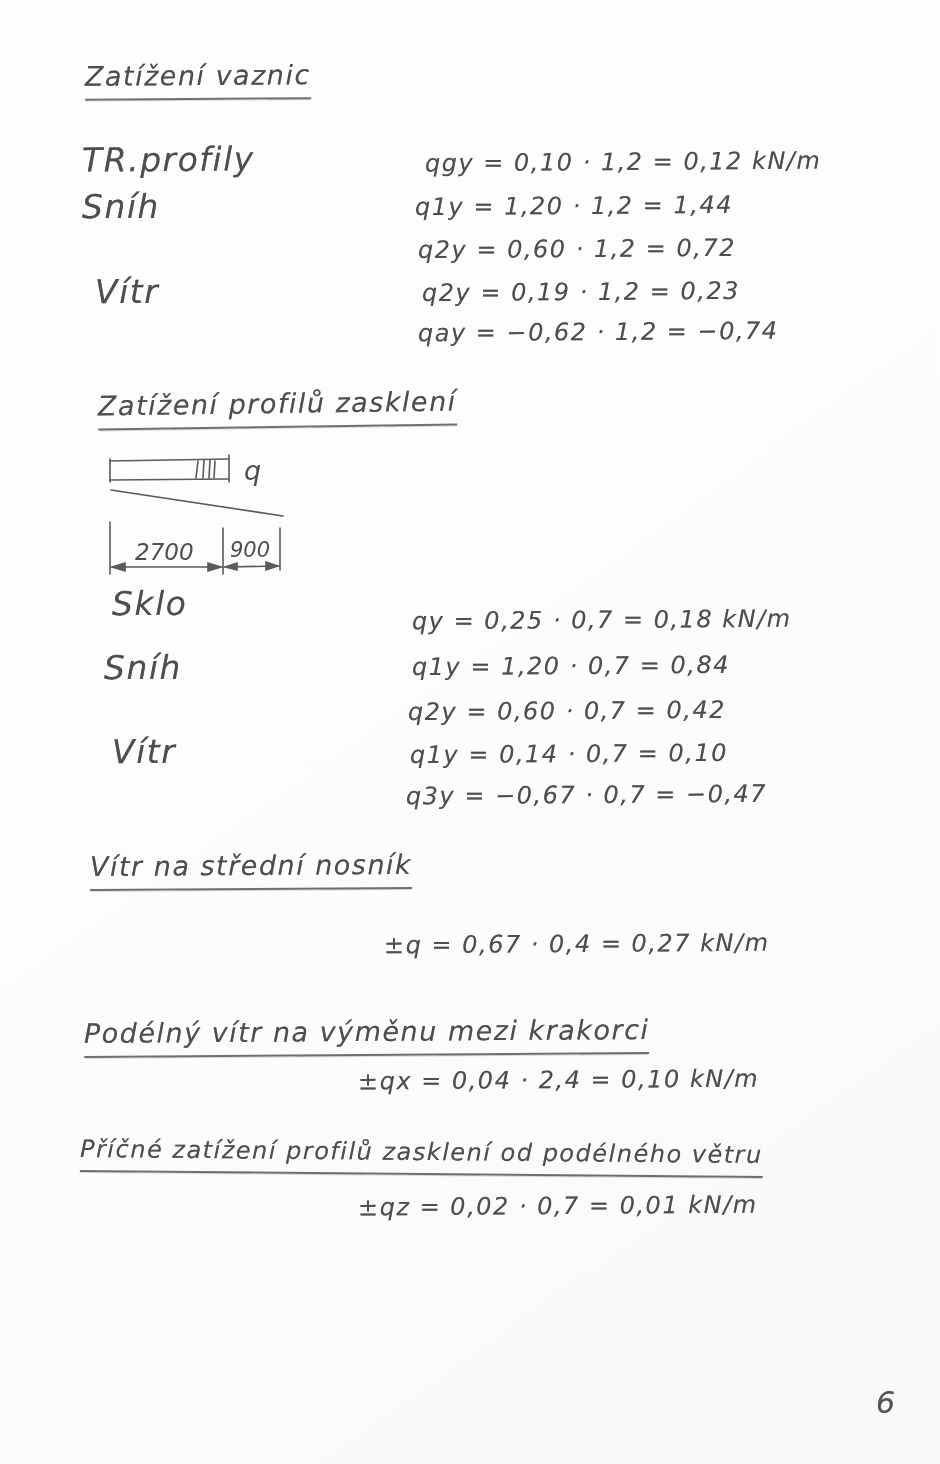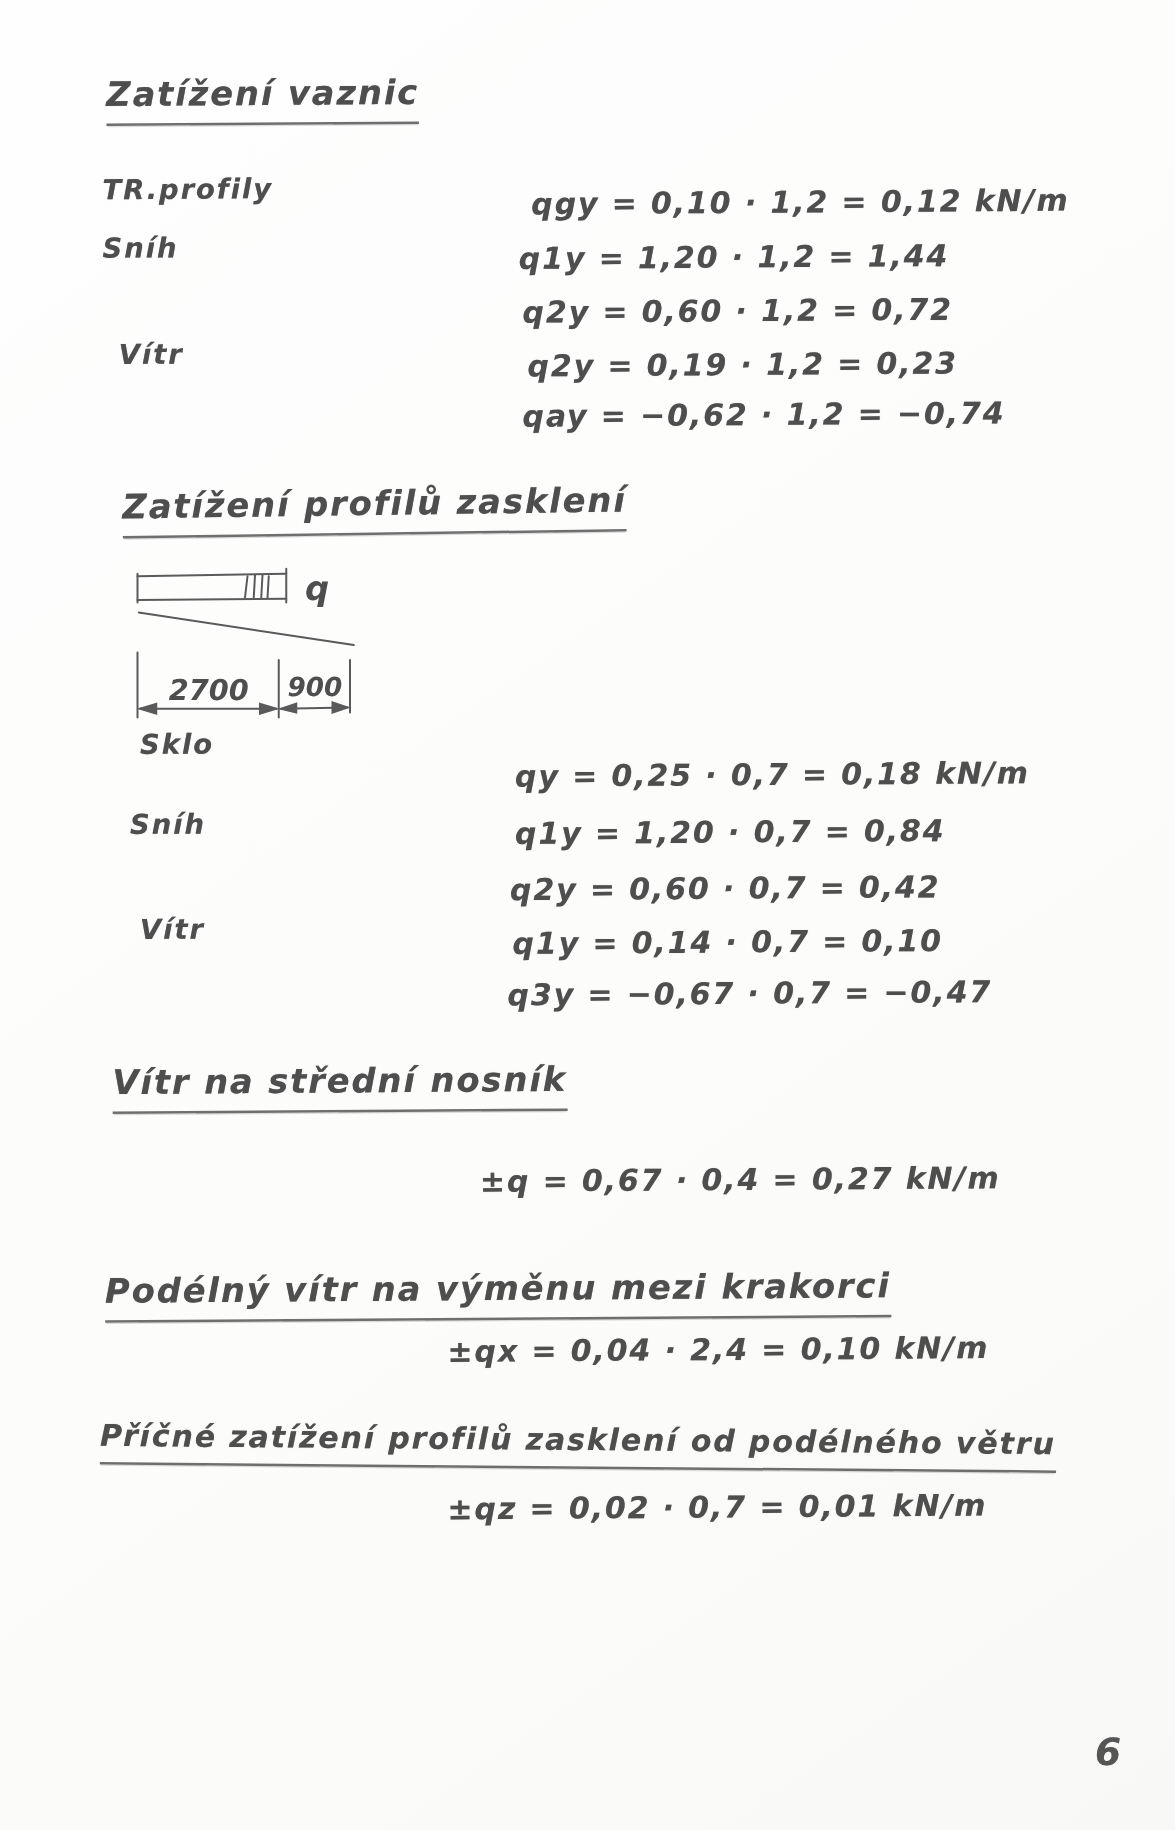--- a/index.html
+++ b/index.html
@@ -6,38 +6,37 @@
   body{
     width:940px;height:1464px;
     background:#ffffff;
     position:relative;
     overflow:hidden;
     font-family:"DejaVu Sans",sans-serif;
   }
   .paper{
     position:absolute;inset:0;
     background:linear-gradient(145deg,#fefefe 0%,#fcfcfb 60%,#f8f8f6 100%);
-    font-weight:bold;
   }
   .hand{
     position:absolute;
     font-family:"DejaVu Sans",sans-serif;
     font-style:italic;
     color:#4e4e4e;
     white-space:nowrap;
     letter-spacing:1.5px;
     text-shadow:0 0 0.6px rgba(80,80,80,.55);
   }
   .title{
     font-size:27px;
     padding-bottom:7px;
     border-bottom:2px solid rgba(75,75,75,.8);
     box-shadow:0 2px 0 -1px rgba(120,120,120,.25);
   }
-  .label{font-size:22px;}
+  .label{font-size:33px;}
   .eq{font-size:24px;}
   .rotL{transform:rotate(-0.8deg);}
   .rotS{transform:rotate(-0.4deg);}
   .rotR{transform:rotate(0.5deg);}
   .pagenum{font-size:30px;color:#555;}
   svg text{
     font-family:"DejaVu Sans",sans-serif;
     font-style:italic;
     fill:#4e4e4e;
   }

